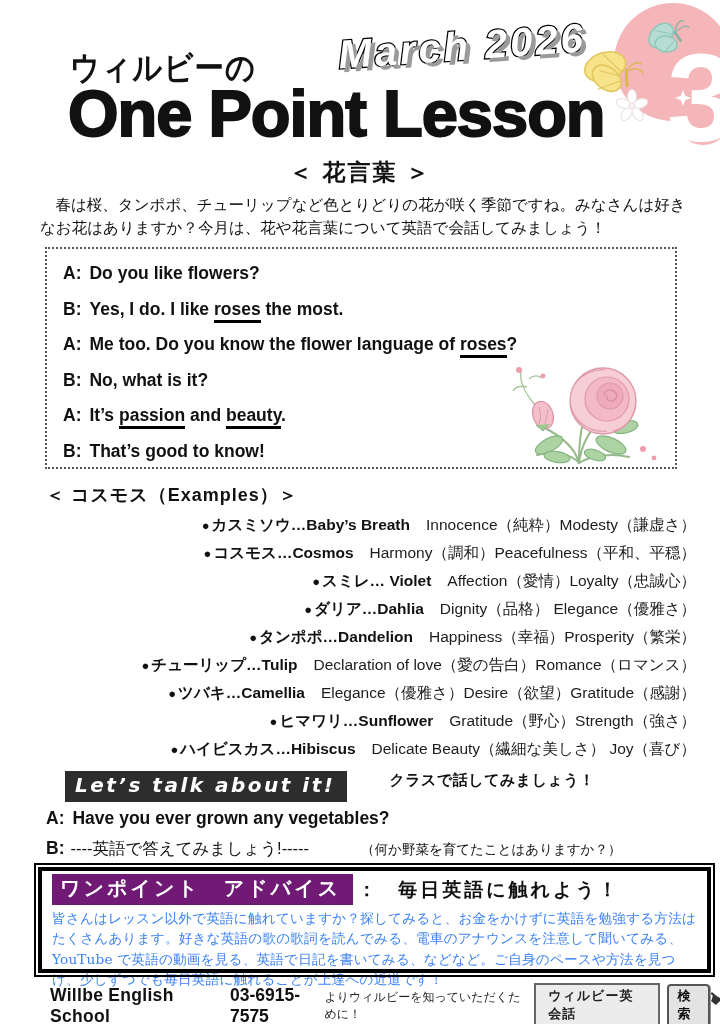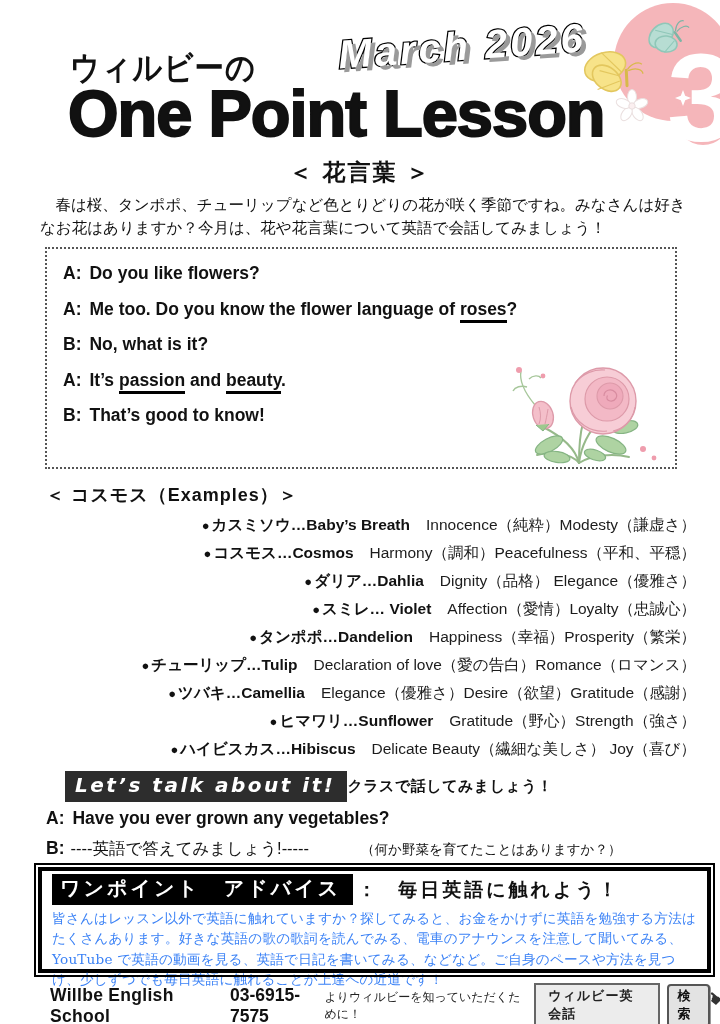--- a/index.html
+++ b/index.html
@@ -34,36 +34,36 @@
   
   .examples-h { position:absolute; top:483px; left:46px; font-size:18px; font-weight:900;
                 letter-spacing:1px; }
   .flower-list { position:absolute; top:511px; left:46px; width:650px;text-align:right; }
   .flower-row { line-height:28px; height:28px; font-size:15.5px; white-space:nowrap; }
   .f-bullet { font-size:13px; margin-right:2px; }
   .f-name { font-weight:bold; }
   .f-meaning { margin-left:16px; color:#1c1c1c; }
 
   
-  .lt-row { position:absolute; top:771px; left:65px; display:flex; align-items:center; }
+  .lt-row { position:absolute; top:771px; left:65px; display:flex; gap:42px; }
   .lt-badge { background:#2d2d2d; color:#fff; font-size:20px; font-weight:bold; font-style:italic;
               letter-spacing:2.5px; padding:2px 12px 5px 10px; font-family:"DejaVu Sans", sans-serif; }
   .lt-note { font-size:15px; font-weight:bold; letter-spacing:0.5px; }
   .qa-a { position:absolute; top:808px; left:46px; font-size:17.5px; font-weight:bold; }
   .qa-a .spk { margin-right:8px; }
   .qa-b { position:absolute; top:838px; left:46px; font-size:16.5px; }
   .qa-b .spk { font-weight:bold; margin-right:6px; font-size:17.5px; }
   .qa-b .b-note { font-size:13.5px; margin-left:52px; }
 
   
   .advice-box { position:absolute; top:867px; left:38px; width:673px; height:106px;
                 border:4px solid #000; outline:2px solid #000; outline-offset:2px;
                 padding:3px 10px 0 10px; background:#fff; }
   .adv-head { display:flex; align-items:center; margin-bottom:3px; }
-  .adv-badge { background:#000000; color:#fff; font-size:20px; font-weight:900;
+  .adv-badge { background:#701a75; color:#fff; font-size:20px; font-weight:900;
                letter-spacing:3px; padding:1px 12px 3px 8px; }
   .adv-colon { font-size:19px; font-weight:900; margin:0 22px 0 4px; }
   .adv-title { font-size:19px; font-weight:900; letter-spacing:3px; }
   .adv-body { font-family:"DejaVu Serif", serif; font-size:13.6px; line-height:20.3px;
               letter-spacing:0.2px; color:#3b82f6; }
 
   
   .footer { position:absolute; top:983px; left:50px; width:660px; display:flex; align-items:center; }
   .ft-school { font-size:17.5px; font-weight:bold; letter-spacing:0.3px; }
   .ft-phone { font-size:17.5px; font-weight:bold; margin-left:16px; }
@@ -115,20 +115,21 @@
   </g>
   <path d="M113 90 l2.2 5.8 5.8 2.2 -5.8 2.2 -2.2 5.8 -2.2 -5.8 -5.8 -2.2 5.8 -2.2 Z" fill="#ffffff"></path>
 </svg>
 
 <div class="subtitle">＜ 花言葉 ＞</div>
 
 <div class="intro">　春は桜、タンポポ、チューリップなど色とりどりの花が咲く季節ですね。みなさんは好きなお花はありますか？今月は、花や花言葉について英語で会話してみましょう！</div>
 
 <div class="dialog-box">
   <div class="dlg-line"><span class="spk">A:</span><span>Do you like flowers?</span></div>
+  <div class="dlg-line"><span class="spk">B:</span><span>Yes, I do. I like </span><span class="u">roses</span><span> the most.</span></div>
   <div class="dlg-line"><span class="spk">A:</span><span>Me too. Do you know the flower language of </span><span class="u">roses</span><span>?</span></div>
   <div class="dlg-line"><span class="spk">B:</span><span>No, what is it?</span></div>
   <div class="dlg-line"><span class="spk">A:</span><span>It’s </span><span class="u">passion</span><span> and </span><span class="u">beauty</span><span>.</span></div>
   <div class="dlg-line"><span class="spk">B:</span><span>That’s good to know!</span></div>
 
   <svg class="rose-art" viewBox="0 0 178 104">
     <g stroke="#96b98a" stroke-width="2" fill="none" stroke-linecap="round">
       <path d="M88 102 C84 86 68 74 52 66"></path>
       <path d="M88 102 C90 86 98 70 110 58"></path>
       <path d="M88 102 C88 90 88 76 92 62"></path>
@@ -162,22 +163,22 @@
       <circle cx="119" cy="35" r="13" fill="#efaabb" stroke="#dd9aa9" stroke-width="1.1"></circle>
       <path d="M113 35 C113 29 120 27 124 31 C128 35 124 41 119 40 C116 39.5 115 37 116.5 34.5" fill="none" stroke="#d88ca0" stroke-width="1.2"></path>
     </g>
   </svg>
 </div>
 
 <div class="examples-h">＜ コスモス（Examples）＞</div>
 <div class="flower-list">
   <div class="flower-row"><span class="f-bullet">●</span><span class="f-name">カスミソウ…Baby’s Breath</span><span class="f-meaning">Innocence（純粋）Modesty（謙虚さ）</span></div>
   <div class="flower-row"><span class="f-bullet">●</span><span class="f-name">コスモス…Cosmos</span><span class="f-meaning">Harmony（調和）Peacefulness（平和、平穏）</span></div>
+  <div class="flower-row"><span class="f-bullet">●</span><span class="f-name">スミレ… Violet</span><span class="f-meaning">Affection（愛情）Loyalty（忠誠心）</span></div>
   <div class="flower-row"><span class="f-bullet">●</span><span class="f-name">ダリア…Dahlia</span><span class="f-meaning">Dignity（品格） Elegance（優雅さ）</span></div>
-  <div class="flower-row"><span class="f-bullet">●</span><span class="f-name">スミレ… Violet</span><span class="f-meaning">Affection（愛情）Loyalty（忠誠心）</span></div>
   <div class="flower-row"><span class="f-bullet">●</span><span class="f-name">タンポポ…Dandelion</span><span class="f-meaning">Happiness（幸福）Prosperity（繁栄）</span></div>
   <div class="flower-row"><span class="f-bullet">●</span><span class="f-name">チューリップ…Tulip</span><span class="f-meaning">Declaration of love（愛の告白）Romance（ロマンス）</span></div>
   <div class="flower-row"><span class="f-bullet">●</span><span class="f-name">ツバキ…Camellia</span><span class="f-meaning">Elegance（優雅さ）Desire（欲望）Gratitude（感謝）</span></div>
   <div class="flower-row"><span class="f-bullet">●</span><span class="f-name">ヒマワリ…Sunflower</span><span class="f-meaning">Gratitude（野心）Strength（強さ）</span></div>
   <div class="flower-row"><span class="f-bullet">●</span><span class="f-name">ハイビスカス…Hibiscus</span><span class="f-meaning">Delicate Beauty（繊細な美しさ） Joy（喜び）</span></div>
 </div>
 
 <div class="lt-row">
   <span class="lt-badge">Let’s talk about it!</span>
   <span class="lt-note">クラスで話してみましょう！</span>

